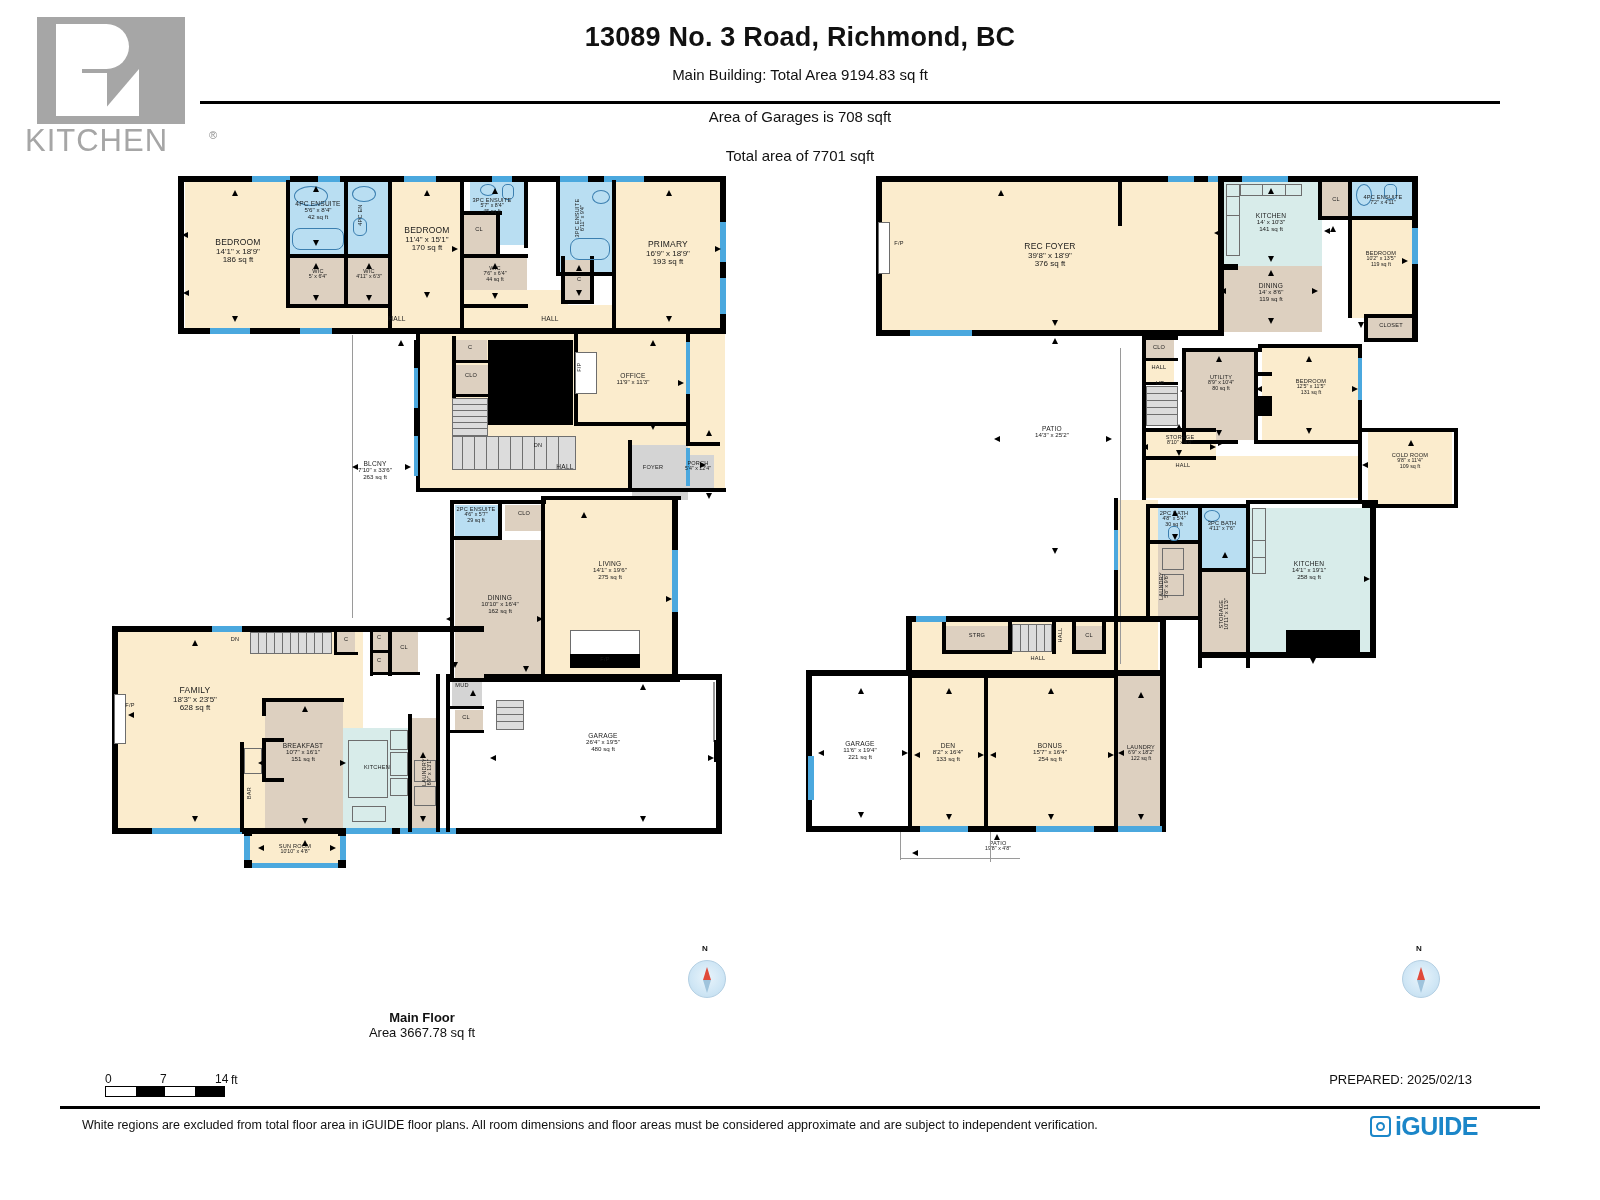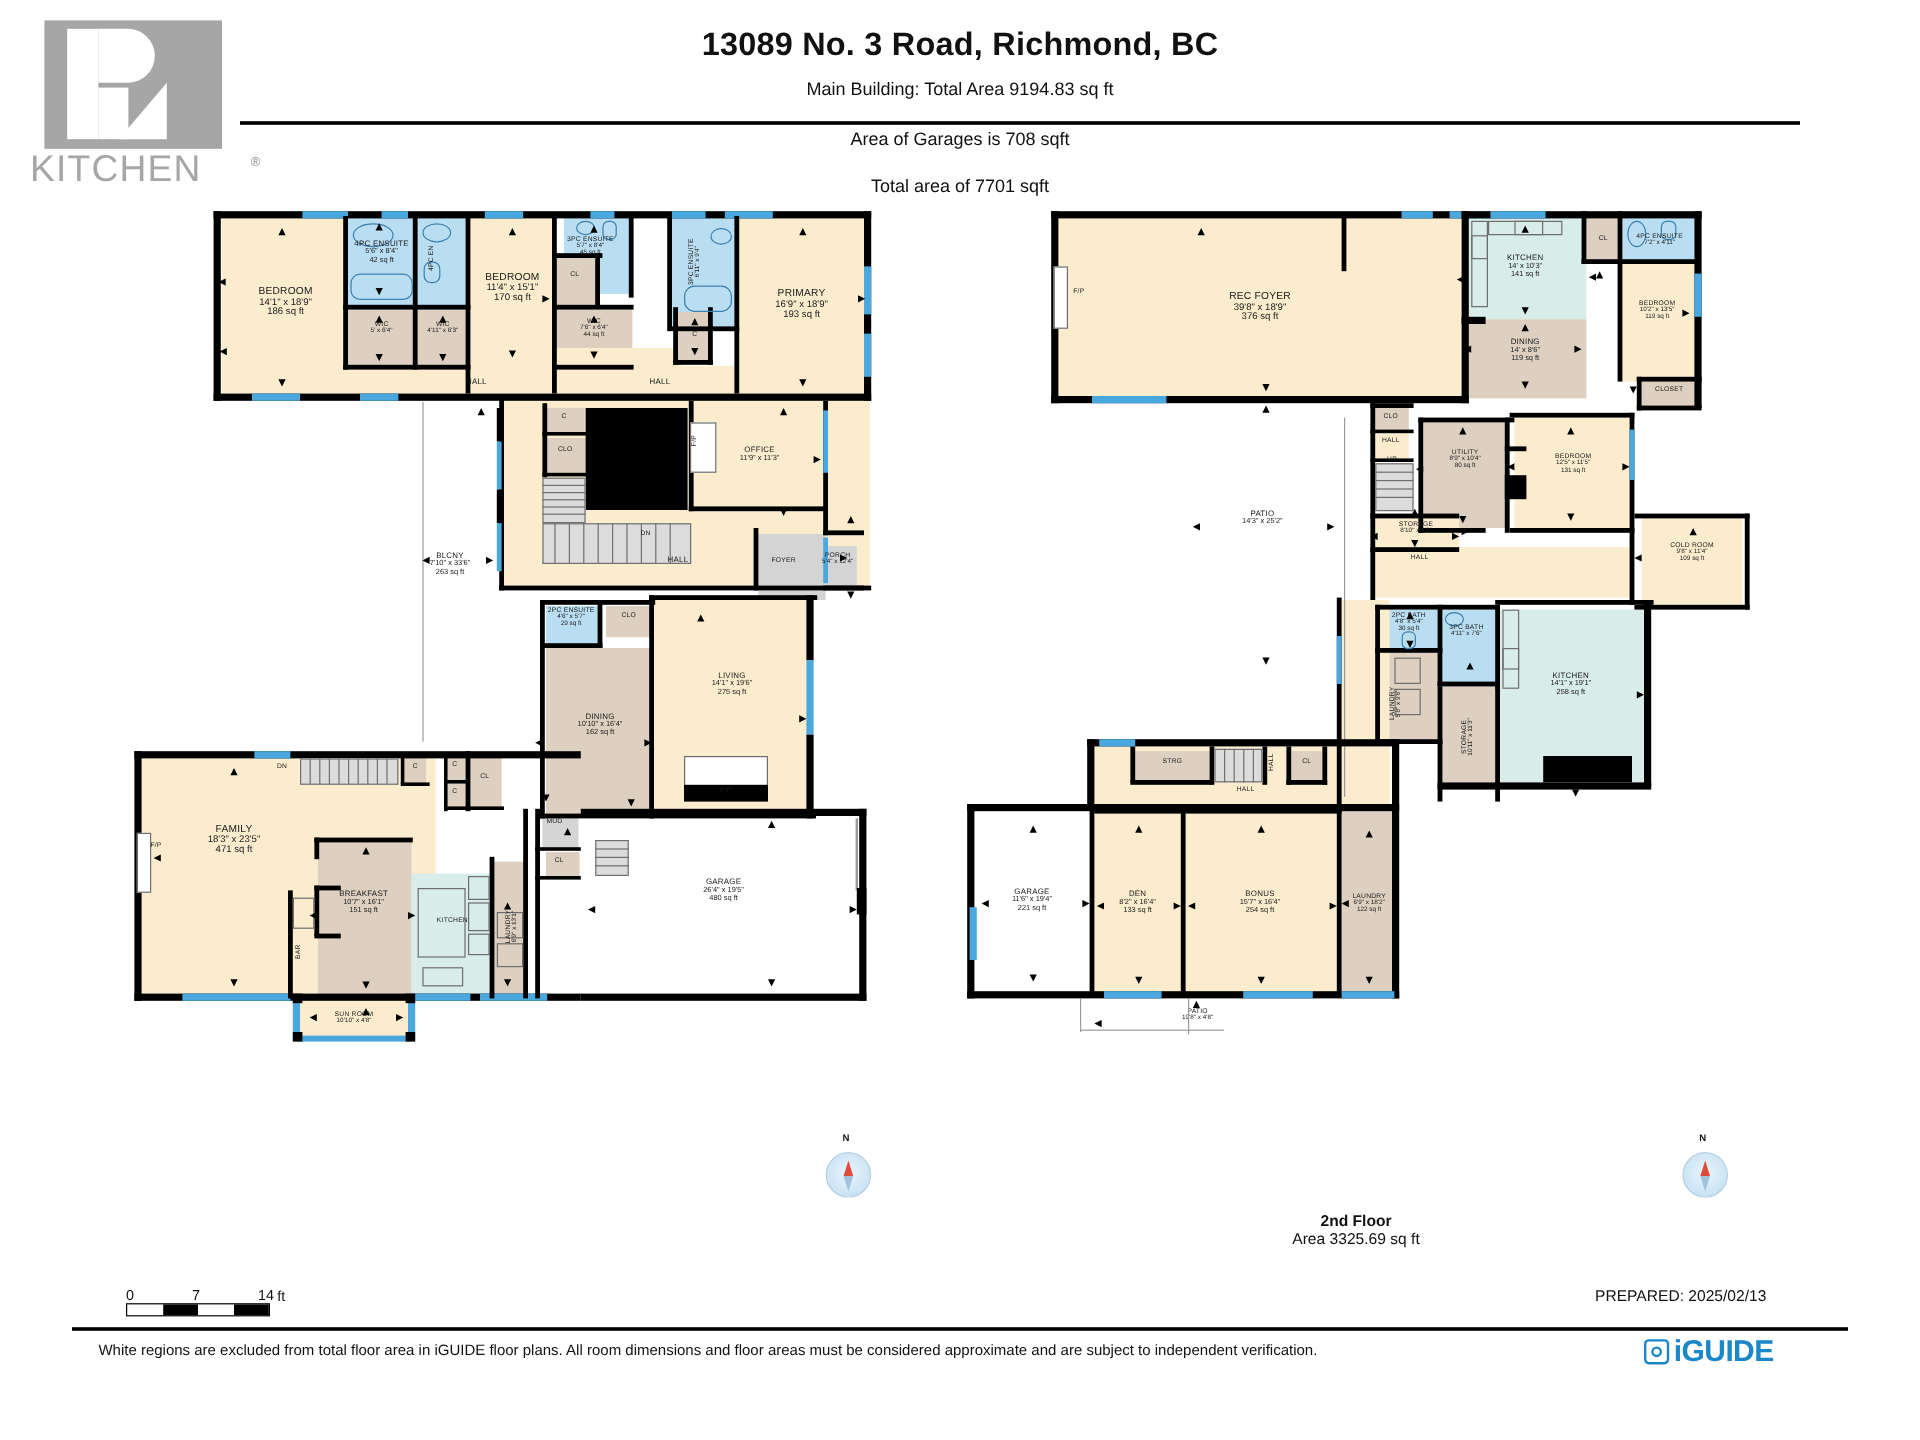--- a/index.html
+++ b/index.html
@@ -463,21 +463,21 @@
 
   <div class="wall" style="left:484px;top:674px;width:238px;height:6px;"></div>
   <div class="wall" style="left:716px;top:674px;width:6px;height:160px;"></div>
   <div class="wall" style="left:484px;top:828px;width:238px;height:6px;"></div>
   <div class="hair" style="left:713px;top:682px;width:2px;height:60px;"></div>
   <div class="wall" style="left:714px;top:740px;width:8px;height:22px;"></div>
 
   <div class="lbl" style="left:145px;top:686px;width:100px;">
     <span class="n">FAMILY</span>
     <span class="d">18'3" x 23'5"</span>
-    <span class="a">471 sq ft</span>
+    <span class="a">628 sq ft</span>
     </div>
   <div class="lbl xs" style="left:116px;top:702px;width:28px;">
     <span class="n">F/P</span>
     </div>
   <div class="lbl xs" style="left:222px;top:636px;width:26px;">
     <span class="n">DN</span>
     </div>
   <div class="lbl sm" style="left:258px;top:742px;width:90px;">
     <span class="n">BREAKFAST</span>
     <span class="d">10'7" x 16'1"</span>
@@ -537,20 +537,24 @@
   <div class="ar d" style="left:640px;top:816px;"></div>
   <div class="ar u" style="left:640px;top:684px;"></div>
   <div class="ar d" style="left:452px;top:662px;"></div>
   <div class="ar u" style="left:470px;top:690px;"></div>
 
   <div class="compass" style="left:688px;top:960px;">
     <div class="nd"></div>
       <div class="sd"></div>
     </div>
   <div class="compass-n" style="left:702px;top:944px;">N</div>
+  <div class="floorcap" style="left:222px;top:1010px;">
+    <div class="t">Main Floor</div>
+    <div class="s">Area 3667.78 sq ft</div>
+  </div>
 </div>
 
 <div class="plan" id="second-floor-plan" style="left:790px;top:0;width:810px;height:900px;">
 
   <div class="rm beige" style="left:92px;top:180px;width:336px;height:150px;"></div>
   <div class="rm mint" style="left:432px;top:180px;width:100px;height:86px;"></div>
   <div class="rm tan" style="left:432px;top:266px;width:100px;height:66px;"></div>
   <div class="rm tan" style="left:532px;top:180px;width:28px;height:40px;"></div>
   <div class="rm blue" style="left:562px;top:180px;width:60px;height:38px;"></div>
   <div class="rm beige" style="left:560px;top:218px;width:62px;height:100px;"></div>
@@ -868,24 +872,20 @@
   <div class="hair" style="left:110px;top:832px;width:1px;height:28px;"></div>
   <div class="hair" style="left:110px;top:858px;width:120px;height:1px;"></div>
   <div class="hair" style="left:200px;top:832px;width:1px;height:30px;"></div>
   <div class="hair" style="left:300px;top:830px;width:120px;height:40px;border-bottom:0;background:transparent;"></div>
 
   <div class="compass" style="left:612px;top:960px;">
     <div class="nd"></div>
       <div class="sd"></div>
     </div>
   <div class="compass-n" style="left:626px;top:944px;">N</div>
-  <div class="floorcap" style="left:140px;top:1010px;">
-    <div class="t">2nd Floor</div>
-    <div class="s">Area 3325.69 sq ft</div>
-  </div>
 </div>
 
 <div id="scalebar">
   <div class="nums">
     <span style="left:0;">0</span>
     <span style="left:55px;">7</span>
     <span style="left:110px;">14</span>
   </div>
   <div class="bar">
       <i></i>

